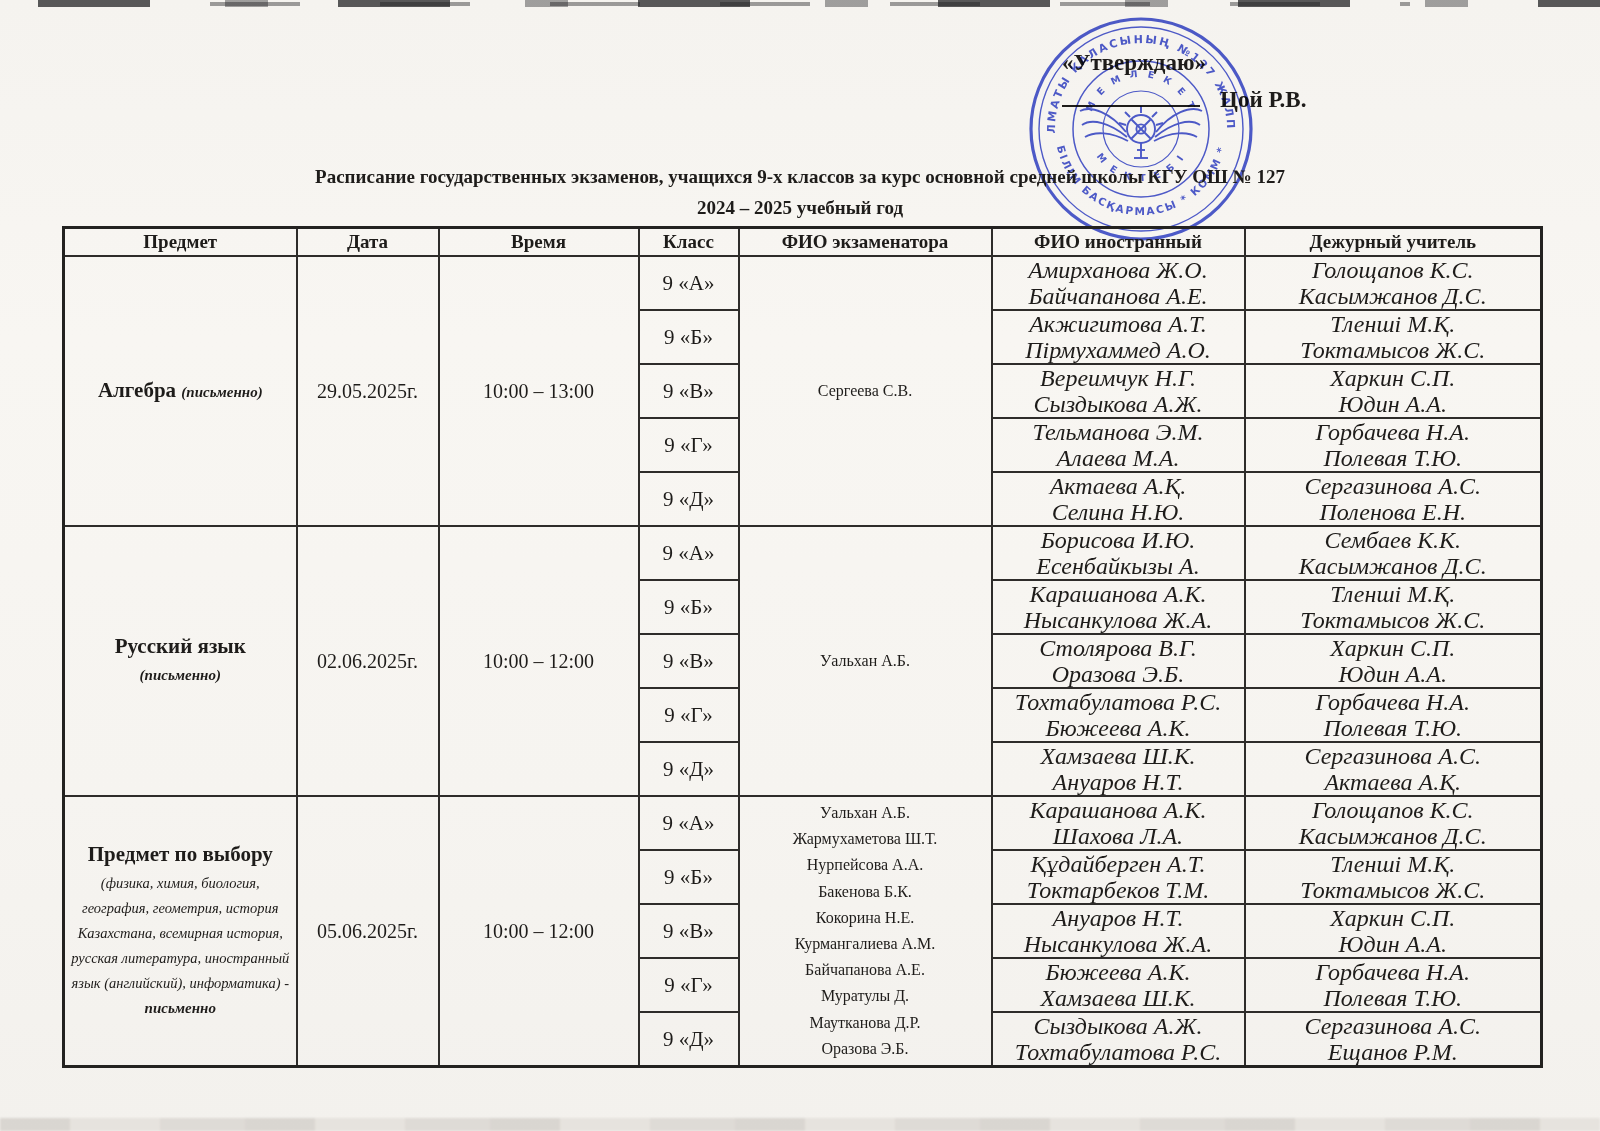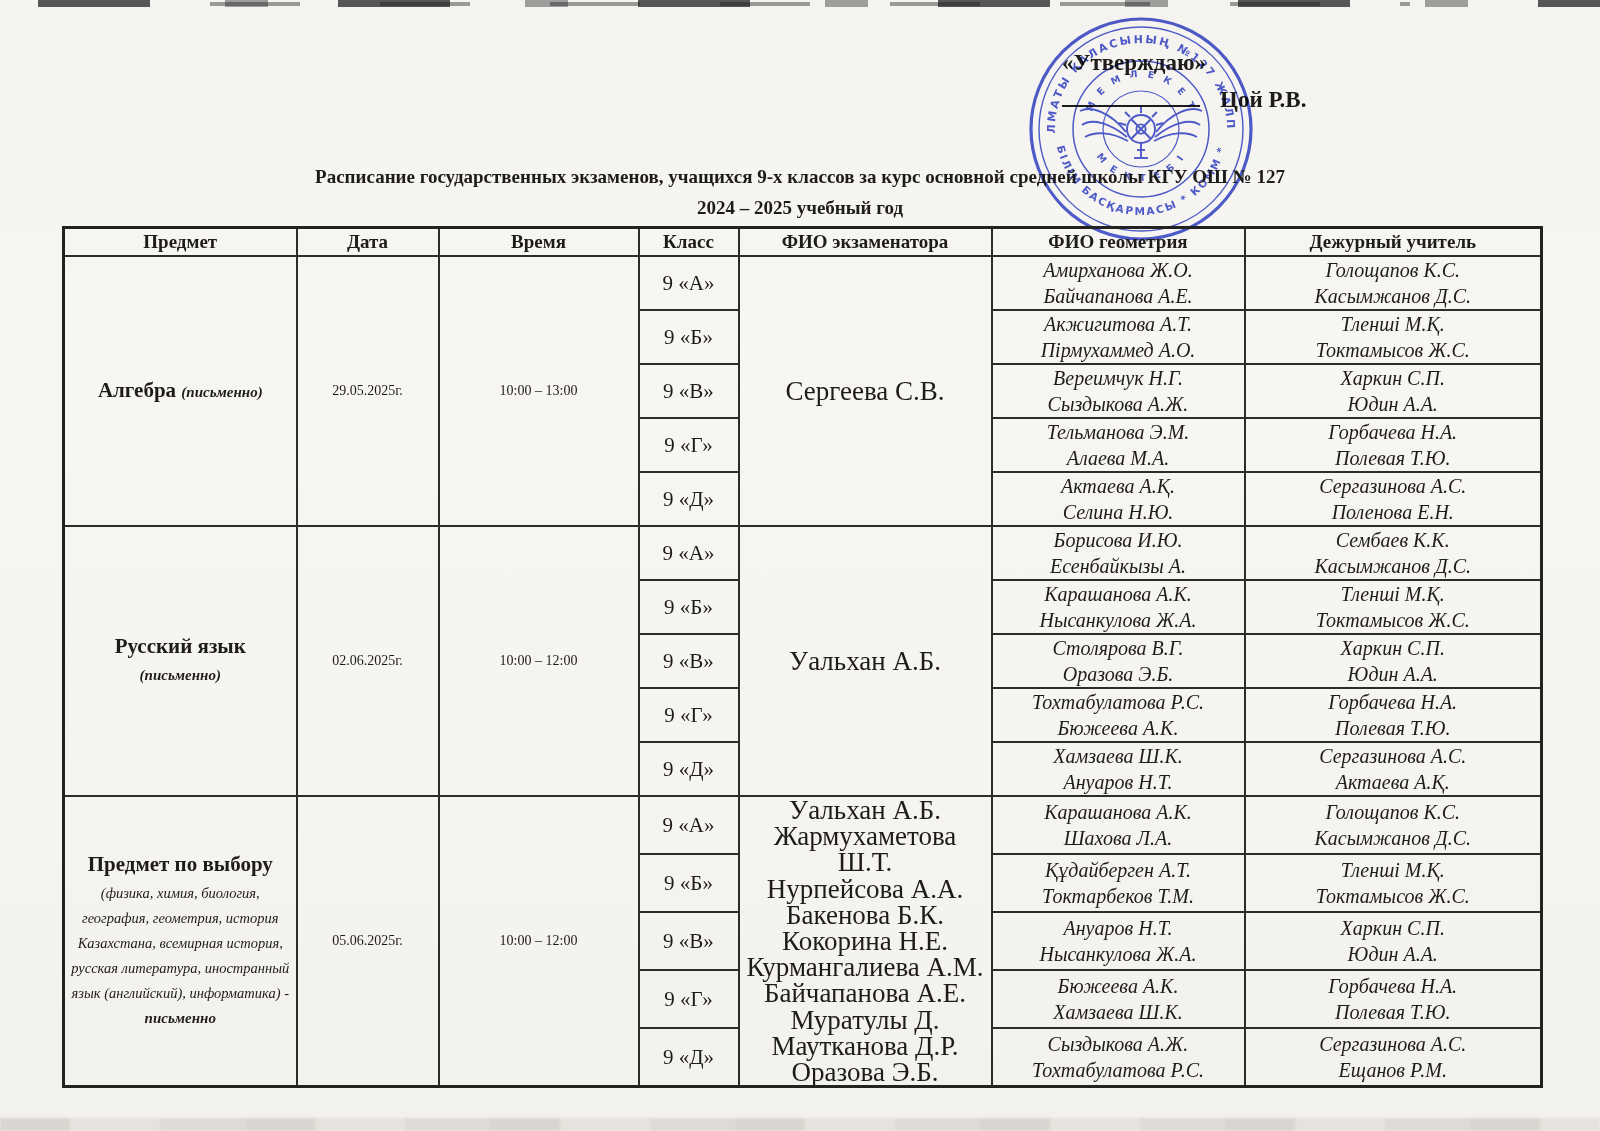--- a/index.html
+++ b/index.html
@@ -55,24 +55,24 @@
   .schedule th,.schedule td{
     border:2px solid #2e2c2a;text-align:center;vertical-align:middle;
     padding:0 5px;overflow:hidden;
   }
   .schedule th{height:26px;font-size:19px;font-weight:bold;padding:0 2px;}
   .schedule tr.data-row{height:53px;}
   .c-subject{font-size:21px;font-weight:bold;line-height:25px;}
   .note-b{font-size:15px;font-weight:bold;font-style:italic;}
   .note-reg{font-size:14.5px;font-weight:normal;font-style:italic;line-height:18.5px;}
   .note-wrap{margin-top:2px;font-weight:normal;}
-  .c-date,.c-time{font-size:14px;}
+  .c-date,.c-time{font-size:20px;}
   .c-class{font-size:21px;}
-  .c-exam{font-size:27px;line-height:26.2px;}
-  .c-two{font-style:italic;font-size:20px;line-height:26px;}
+  .c-exam{font-size:16px;line-height:26.2px;}
+  .c-two{font-style:italic;font-size:24px;line-height:26px;}
 </style>
 </head>
 <body>
 
 <div class="top-noise"></div>
 <div class="top-noise2"></div>
 
 <div class="approval">
   <div>«Утверждаю»</div>
   <div class="sig-row">
@@ -144,21 +144,21 @@
       <col style="width:253px">
       <col style="width:297px">
   </colgroup>
   <tbody id="schedule-body">
       <tr>
         <th>Предмет</th>
         <th>Дата</th>
         <th>Время</th>
         <th>Класс</th>
         <th>ФИО экзаменатора</th>
-        <th>ФИО геометрия</th>
+        <th>ФИО иностранный</th>
         <th>Дежурный учитель</th>
       </tr>
       <tr class="data-row">
         <td class="c-subject" rowspan="5"><span class="subj">Алгебра</span> <span class="note-b">(письменно)</span></td>
         <td class="c-date" rowspan="5">29.05.2025г.</td>
         <td class="c-time" rowspan="5">10:00 – 13:00</td>
         <td class="c-class">9 «А»</td>
         <td class="c-exam" rowspan="5">
           <div>Сергеева С.В.</div>
         </td>

